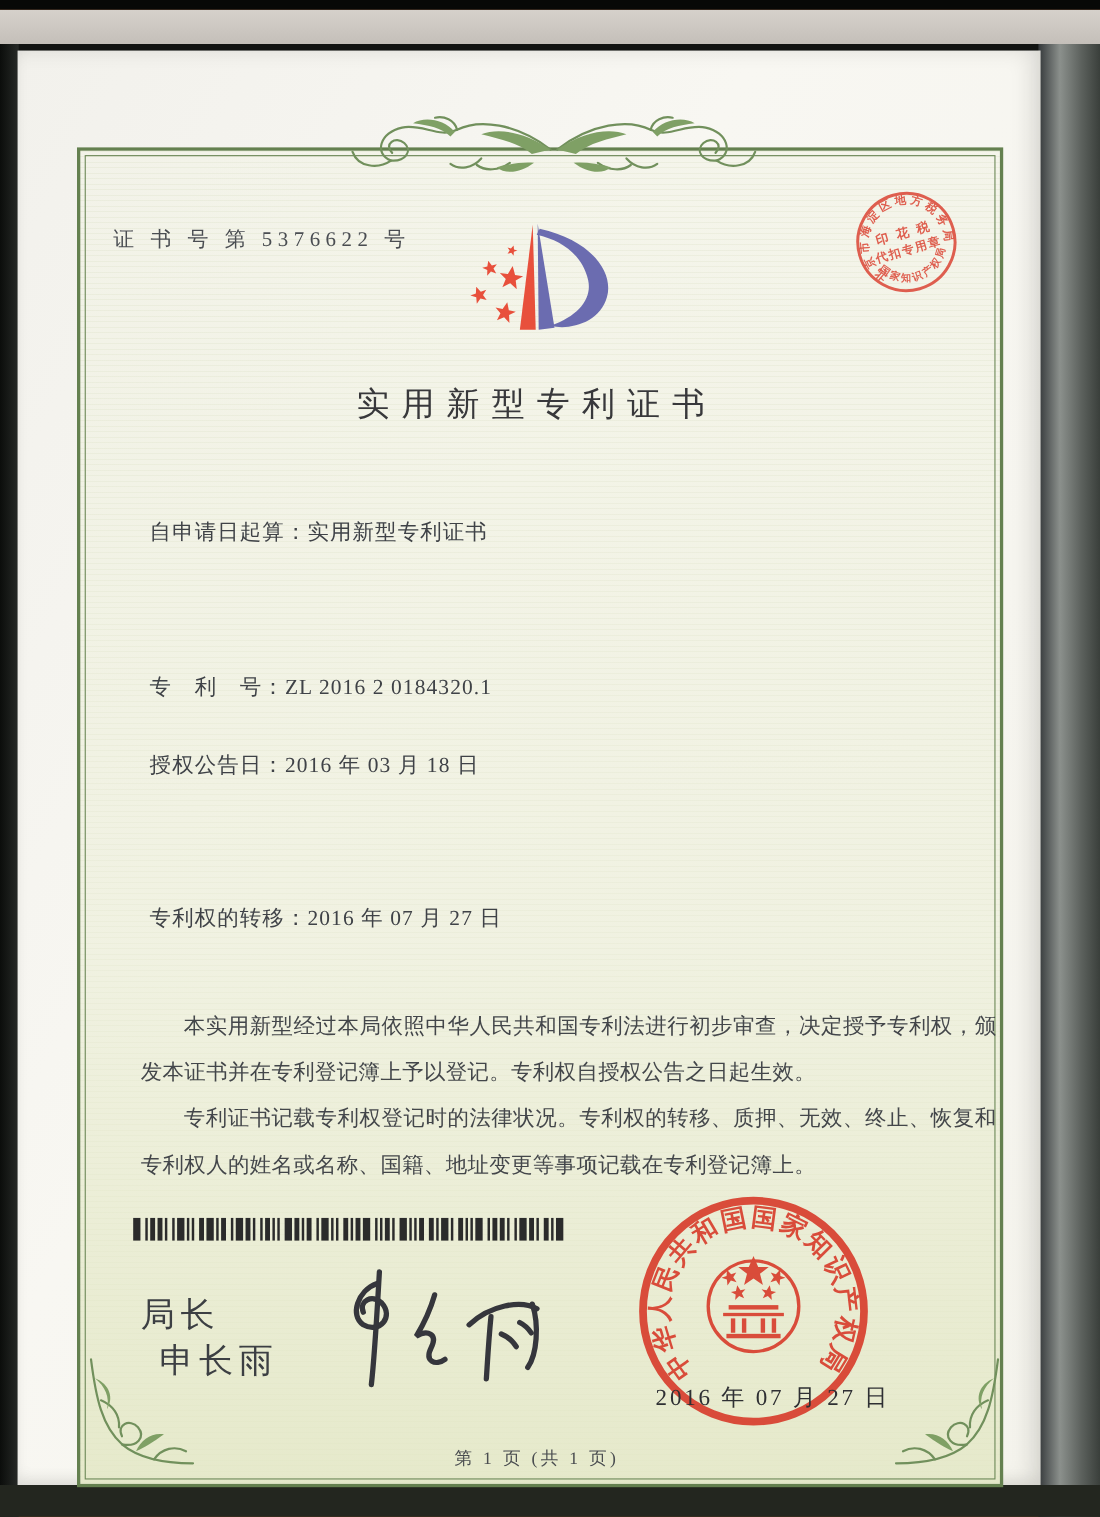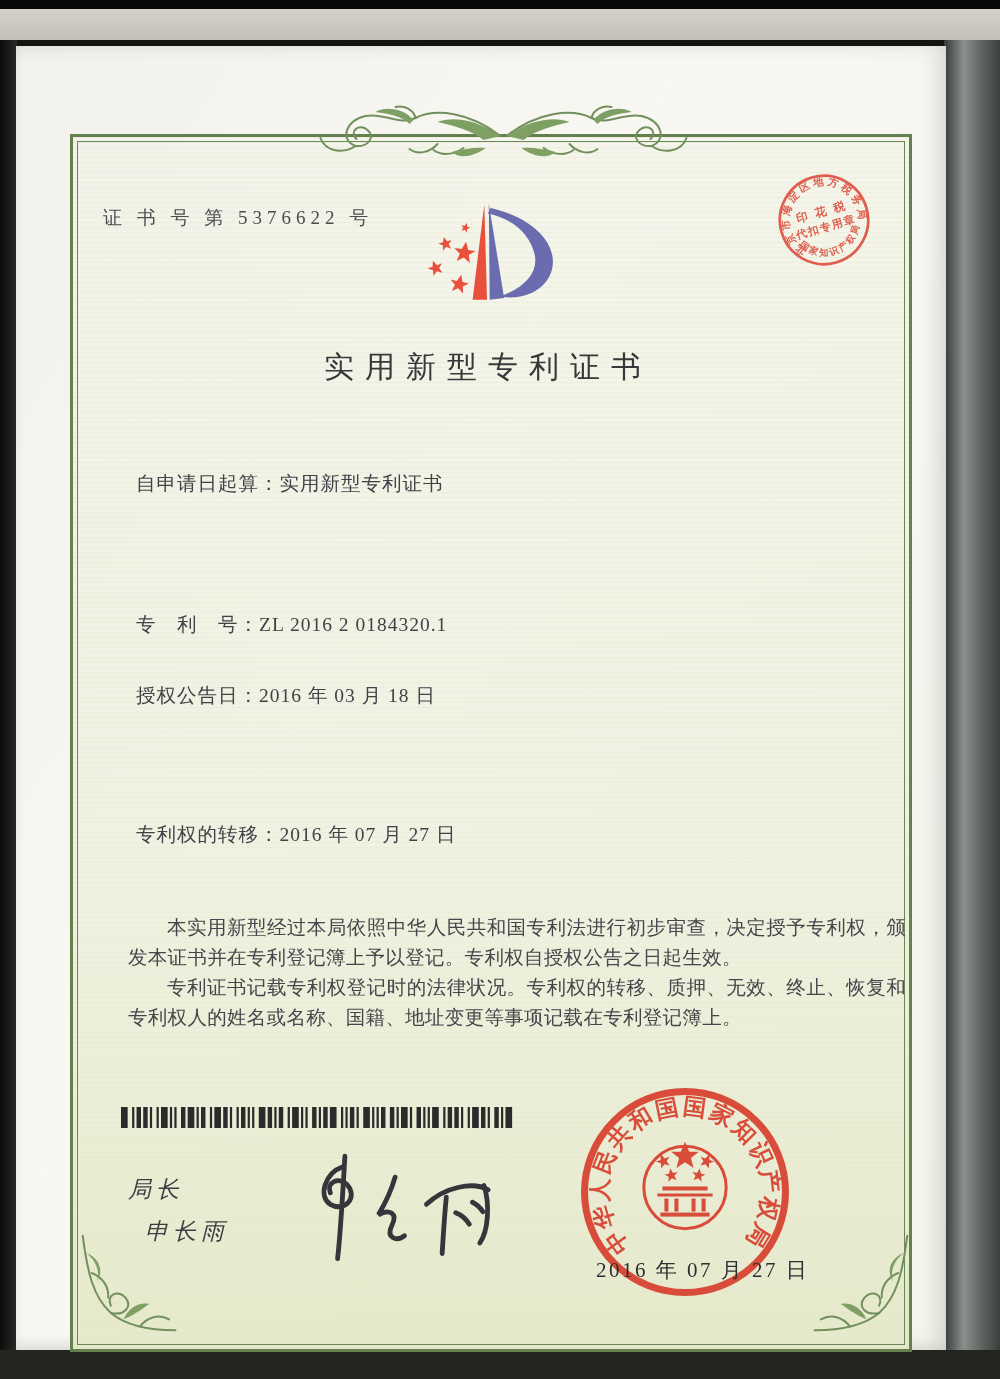--- a/index.html
+++ b/index.html
@@ -26,24 +26,24 @@
            linear-gradient(180deg, rgba(242,243,229,.55) 0%, rgba(238,240,220,.75) 60%, rgba(228,232,199,.9) 100%),
            repeating-linear-gradient(180deg, rgba(156,172,112,.20) 0 1px, rgba(255,255,255,0) 1px 5px);}
   .frame-inner{position:absolute;inset:4px;border:1px solid #6c8757;}
   .orn{position:absolute;pointer-events:none;}
   
   .abs{position:absolute;}
   .cert-no{left:103px;top:205px;font-size:19px;letter-spacing:5px;color:#4a4d52;}
   .title{left:70px;top:347px;width:836px;text-align:center;font-size:30px;font-weight:normal;
          letter-spacing:11px;color:#38383b;}
   .field{left:120px;font-size:19.5px;color:#3f4247;letter-spacing:1px;white-space:pre;}
-  .paras{left:112px;top:867px;width:778px;font-size:19.5px;line-height:30px;
+  .paras{left:112px;top:867px;width:778px;font-size:19.5px;line-height:42px;
          color:#43464a;text-align:justify;letter-spacing:.3px;}
   .paras p{margin:0;text-indent:2em;}
-  .director{font-size:23px;color:#3c3f43;letter-spacing:5px;font-style:italic;}
+  .director{font-size:31px;color:#3c3f43;letter-spacing:5px;}
   .seal-date{left:596px;top:1256px;font-size:21px;letter-spacing:2.5px;color:#2e2f33;z-index:5;}
   .footer{left:70px;top:1316px;width:836px;text-align:center;font-size:16px;
           letter-spacing:3px;color:#4a4d50;}
   svg{display:block;}
 </style>
 </head>
 <body>
 
 <div class="stage">
 
@@ -243,15 +243,16 @@
         <rect x="87" y="114" width="4" height="13"></rect>
         <rect x="97" y="114" width="4" height="13"></rect>
         <rect x="114" y="114" width="4" height="13"></rect>
         <rect x="124" y="114" width="4" height="13"></rect>
         <rect x="83" y="128" width="49" height="4"></rect>
       </g>
     </svg>
 
     <div class="abs seal-date" style="left:580px;top:1210px">2016 年 07 月 27 日</div>
 
+    <div class="abs footer" style="left:54px;top:1270px;width:836px">第 1 页 (共 1 页)</div>
 
   </div>
 </div>
 
 </body></html>

